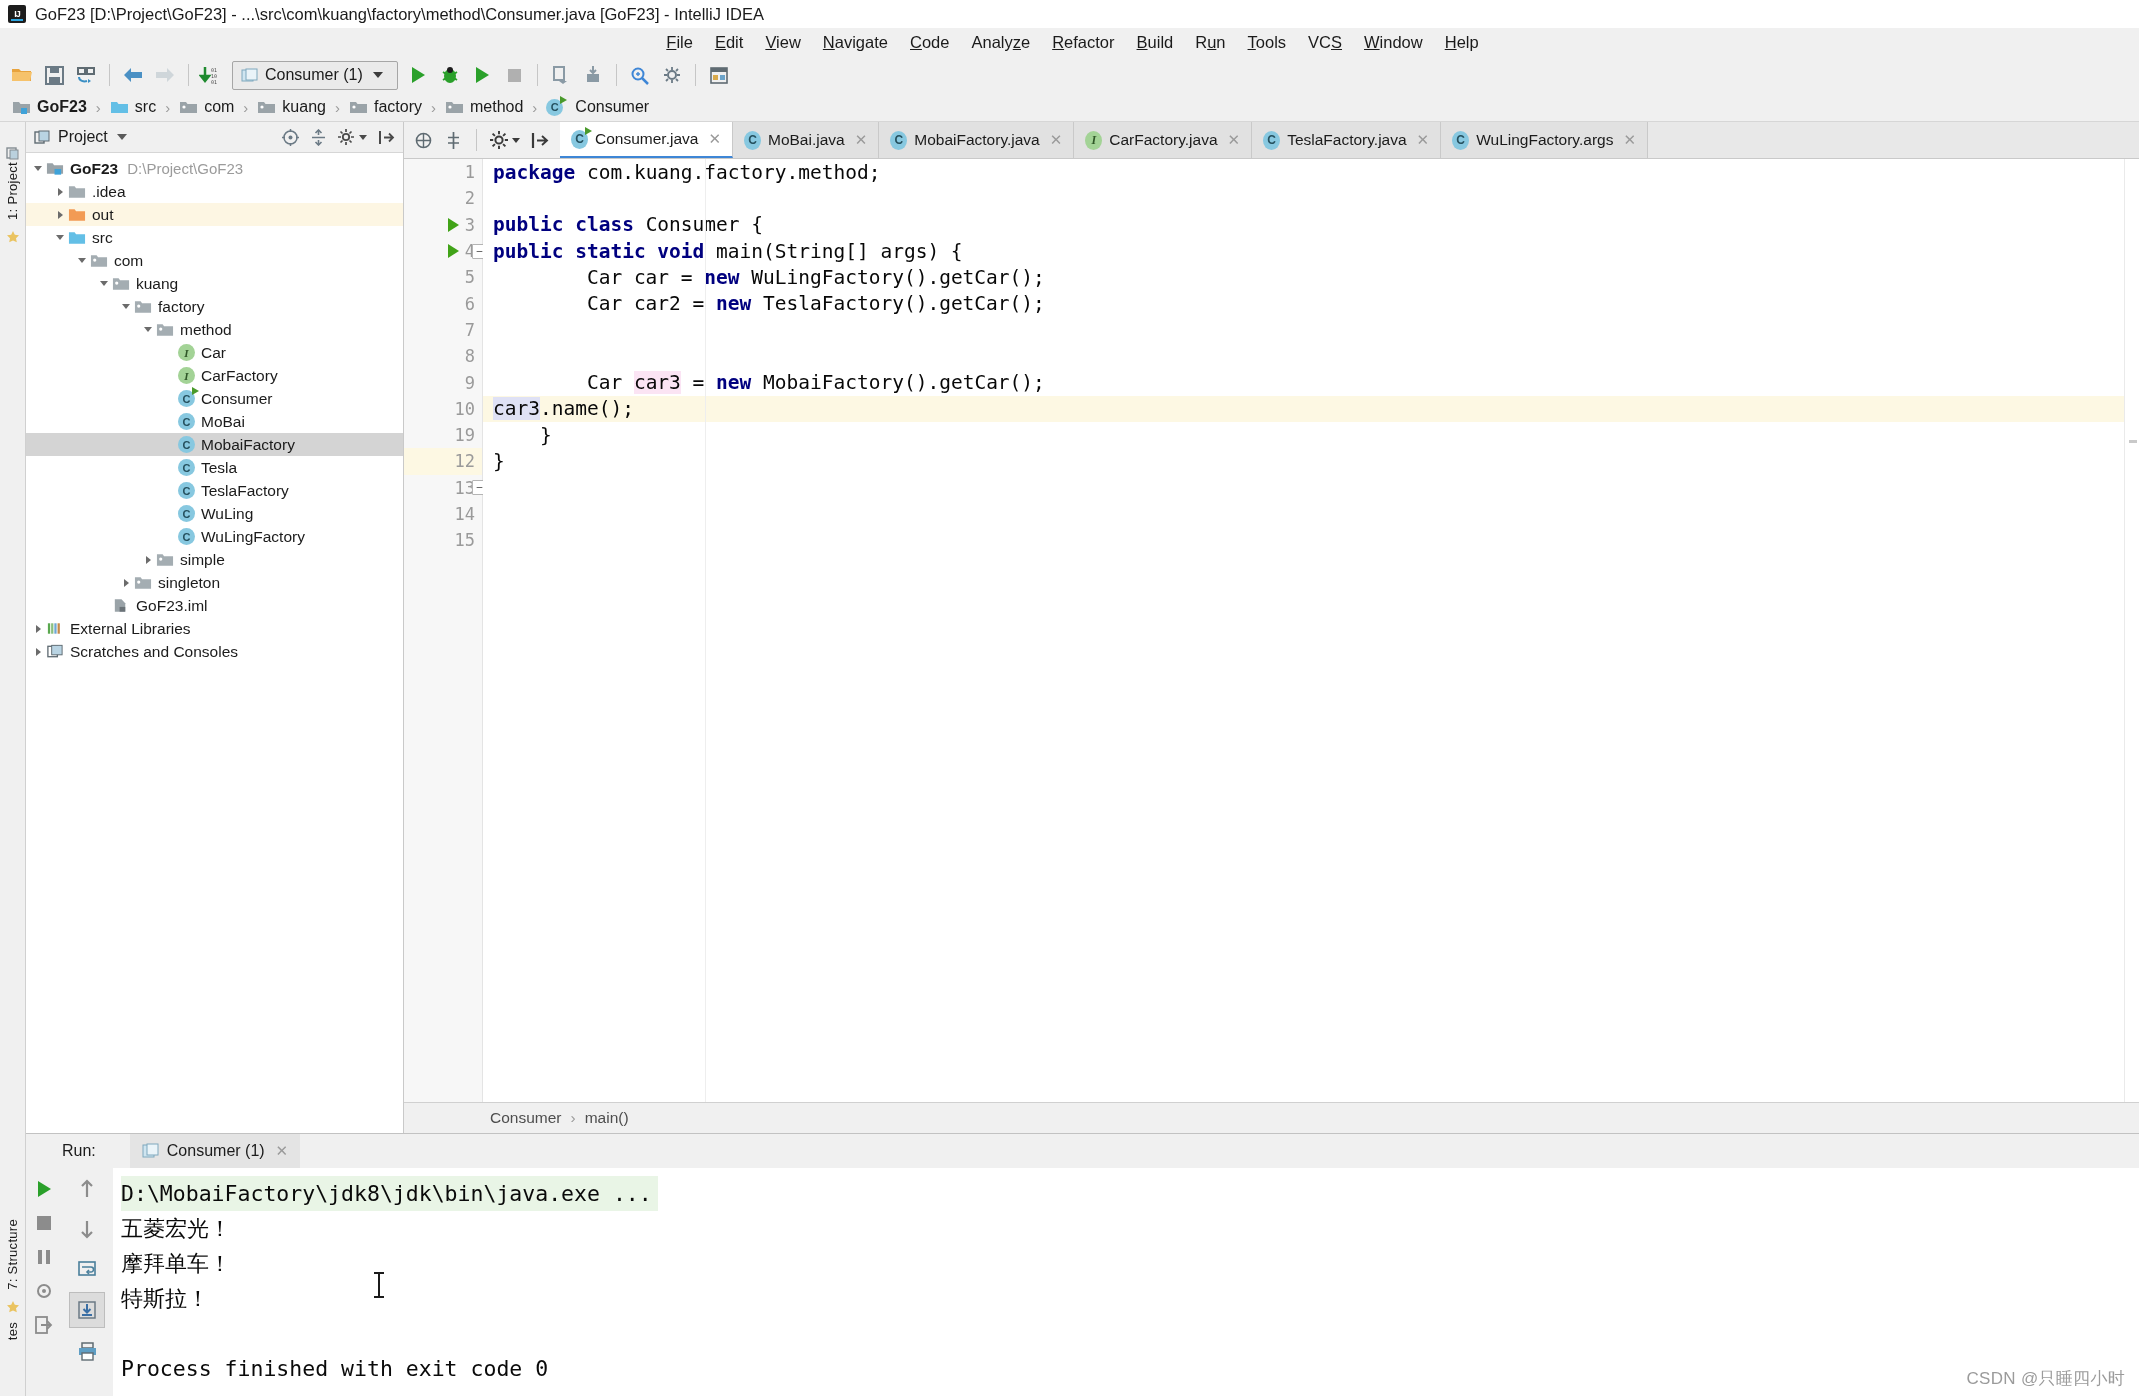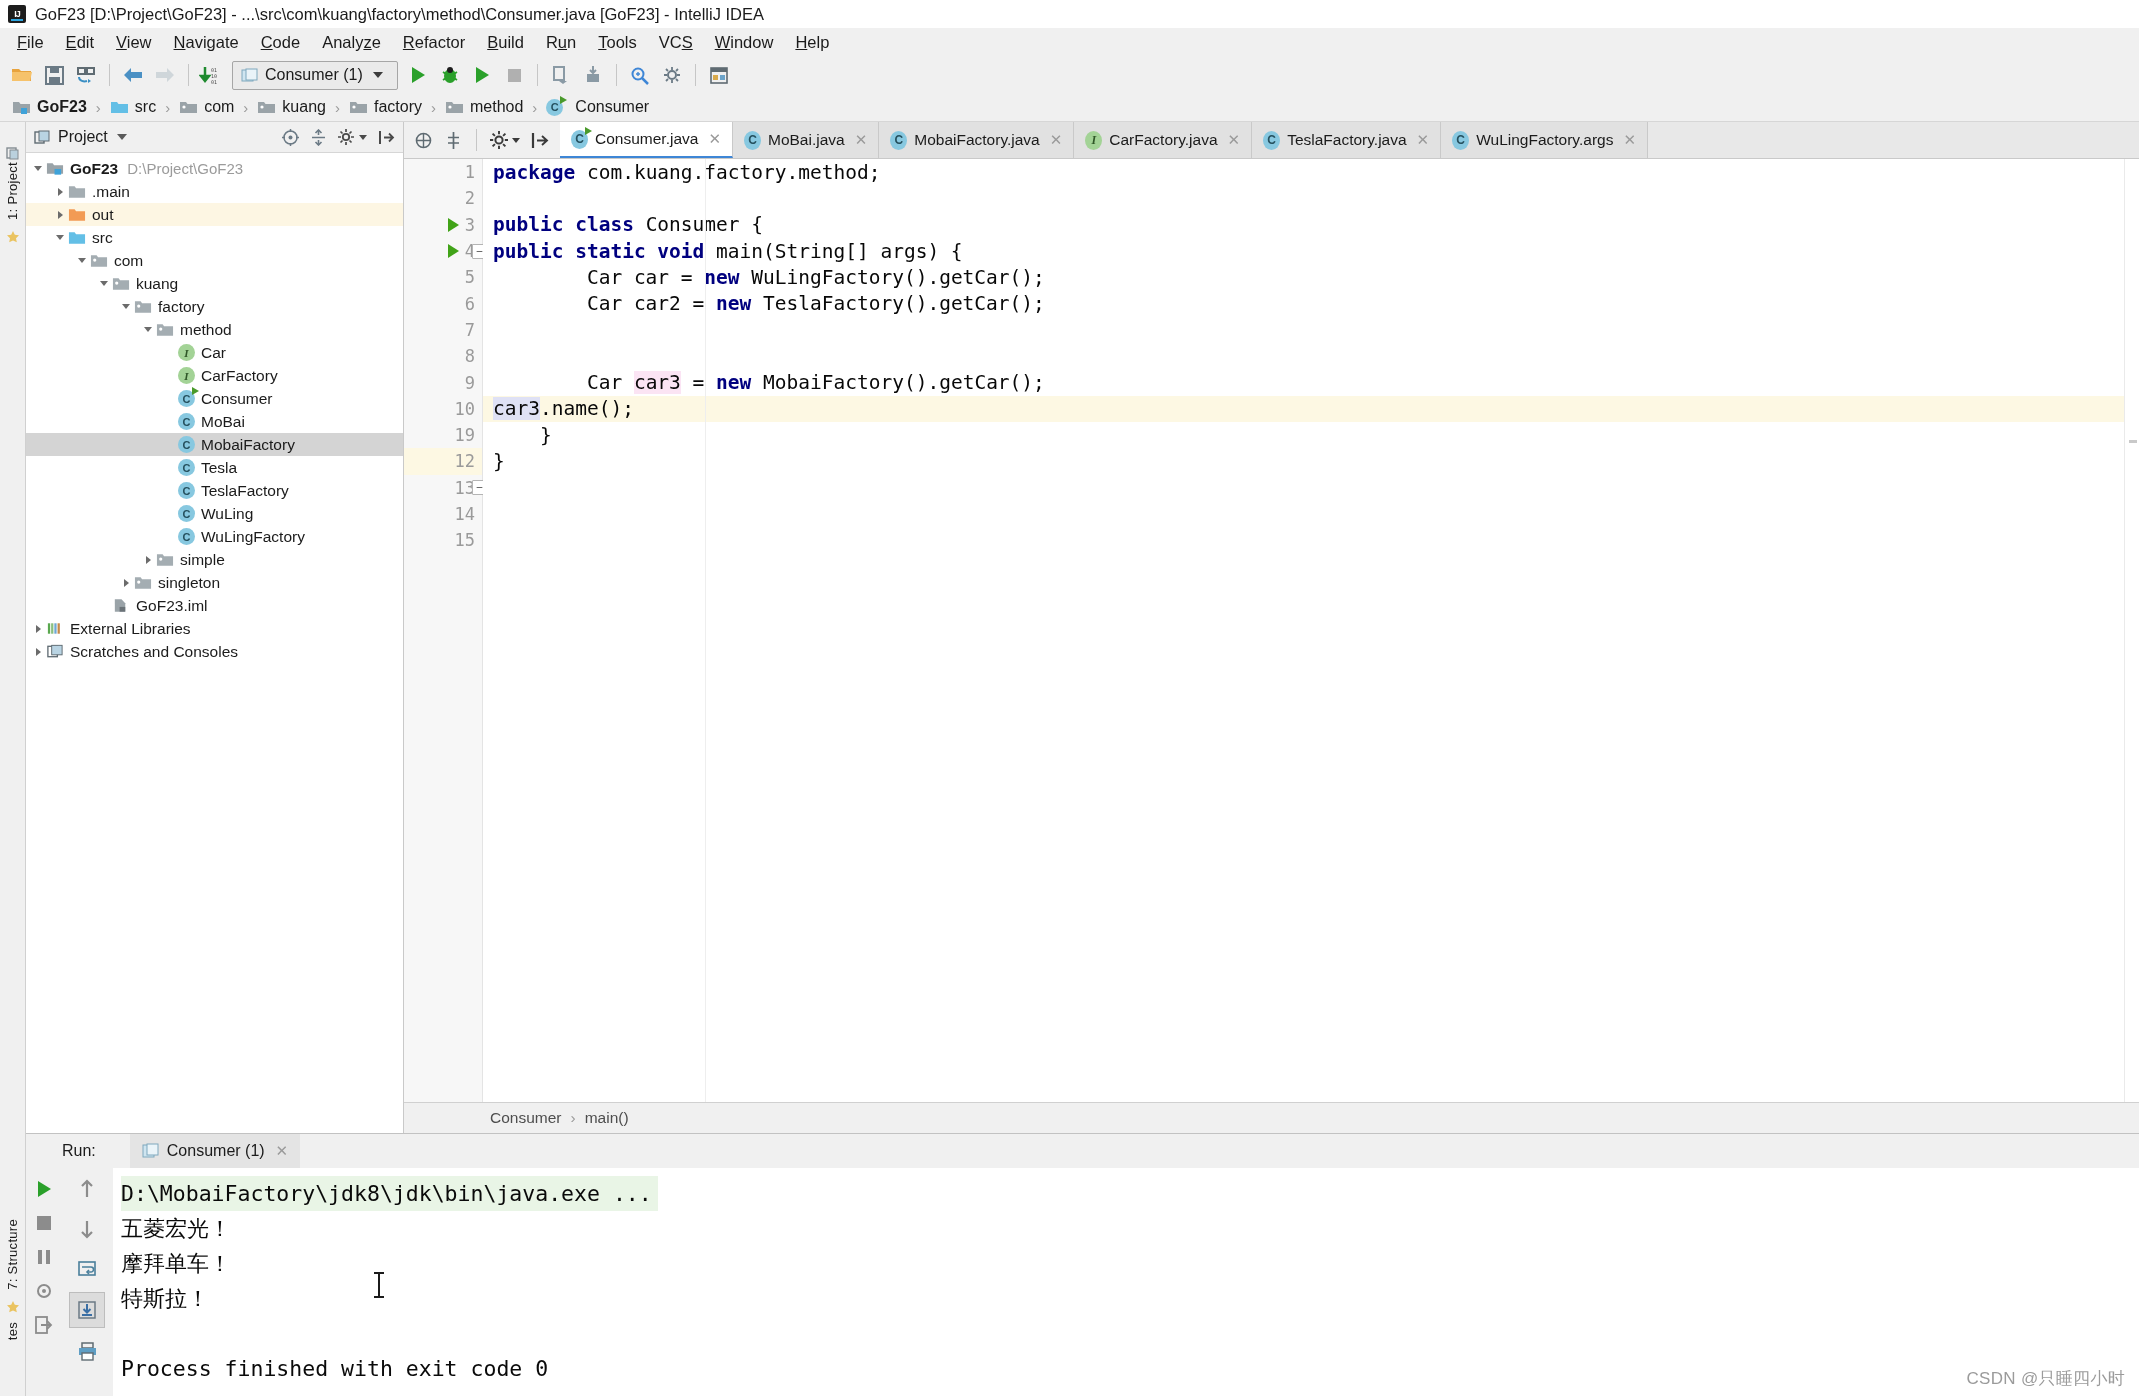--- a/index.html
+++ b/index.html
@@ -12,21 +12,21 @@
   .app{position:relative;width:2139px;height:1396px;display:flex;flex-direction:column;background:#f0f0f0;}
 
   
   .titlebar{height:28px;background:#ffffff;display:flex;align-items:center;padding-left:8px;flex:0 0 28px;}
   .ij-logo{width:18px;height:18px;background:#1d1d1d;border-radius:2px;position:relative;margin-right:9px;display:flex;align-items:center;justify-content:center;}
   .ij-logo:after{content:"IJ";color:#fff;font-size:9px;font-weight:bold;font-family:"Liberation Sans",sans-serif;letter-spacing:-1px;}
   .ij-logo:before{content:"";position:absolute;bottom:2px;left:3px;width:12px;height:2px;background:#2da5e0;}
   .title-text{font-size:16.5px;color:#1b1b1b;white-space:nowrap;}
 
   
-  .menubar{height:29px;background:#f0f0f0;display:flex;align-items:center;padding-left:6px;flex:0 0 29px;}
+  .menubar{height:29px;background:#f0f0f0;display:flex;align-items:center;padding-left:6px;flex:0 0 29px;justify-content:center;}
   .menu-item{font-size:16.5px;color:#1b1b1b;padding:3px 11px;white-space:nowrap;cursor:default;}
   .menu-item u{text-decoration:underline;}
 
   
   .toolbar{height:36px;background:#f0f0f0;display:flex;align-items:center;padding-left:6px;flex:0 0 36px;gap:0px;}
   .tb-btn{width:32px;height:30px;display:flex;align-items:center;justify-content:center;cursor:pointer;}
   .tb-sep{width:1px;height:22px;background:#c6c6c6;margin:0 7px;}
   .runcfg{height:27px;min-width:148px;border:1px solid #a6a6a6;background:#eaeaea;display:flex;align-items:center;padding:0 8px;gap:7px;border-radius:2px;cursor:pointer;margin:0 4px;}
   .runcfg-label{font-size:16px;color:#1b1b1b;white-space:nowrap;}
   .chev{width:0;height:0;border-left:5px solid transparent;border-right:5px solid transparent;border-top:6px solid #3c3c3c;margin-left:3px;}
@@ -365,21 +365,21 @@
             <span class="tpath">D:\Project\GoF23</span>
           </div>
           <div class="trow">
             <span style="display: inline-block; flex: 0 0 22px; width: 22px;"></span>
             <span class="arrow r"></span>
             <span style="display: inline-flex; align-items: center;">
               <svg class="ti" viewBox="0 0 19 15">
                 <path d="M1 2h6l1.5 2H18v10H1z" fill="#a4adb2"></path>
               </svg>
             </span>
-            <span class="tlabel">.main</span>
+            <span class="tlabel">.idea</span>
           </div>
           <div class="trow hl">
             <span style="display: inline-block; flex: 0 0 22px; width: 22px;"></span>
             <span class="arrow r"></span>
             <span style="display: inline-flex; align-items: center;">
               <svg class="ti" viewBox="0 0 19 15">
                 <path d="M1 2h6l1.5 2H18v10H1z" fill="#f29b55"></path>
               </svg>
             </span>
             <span class="tlabel">out</span>

